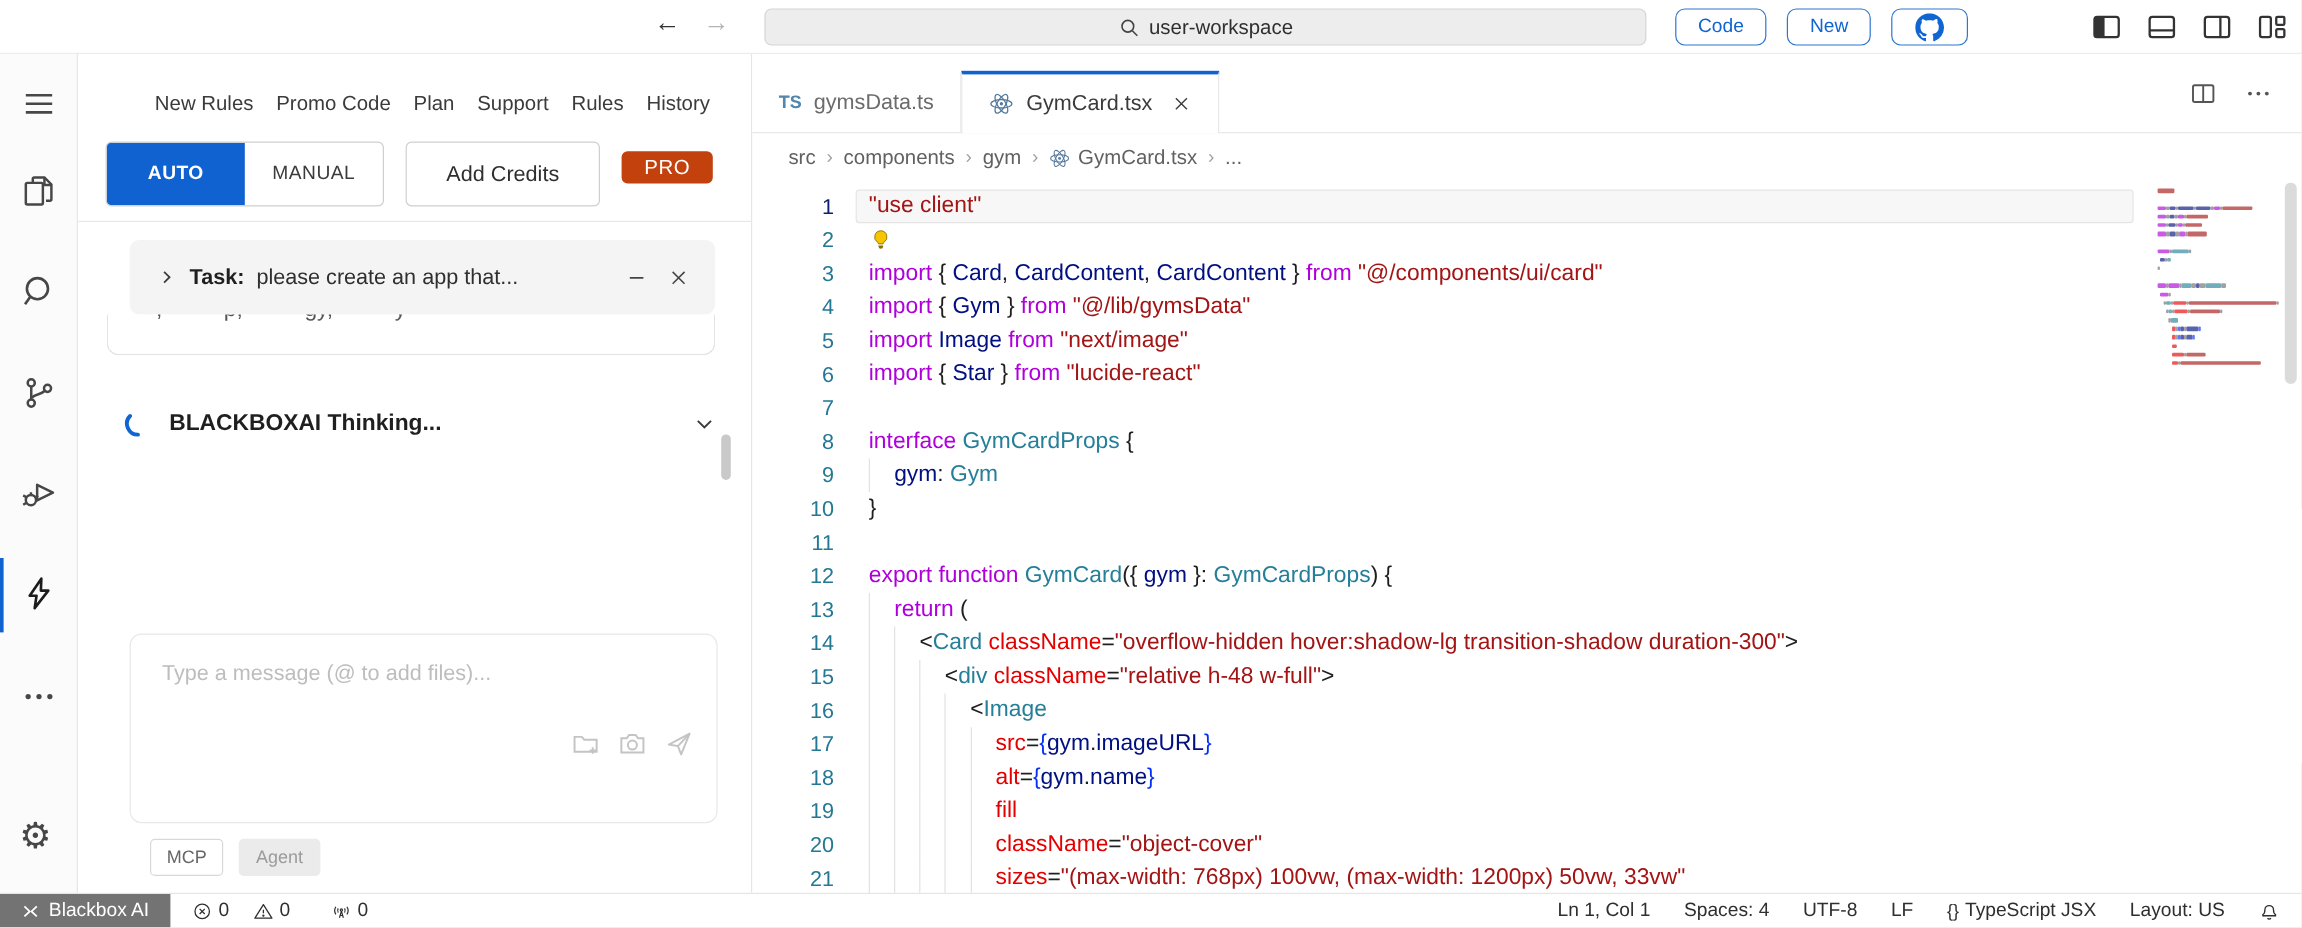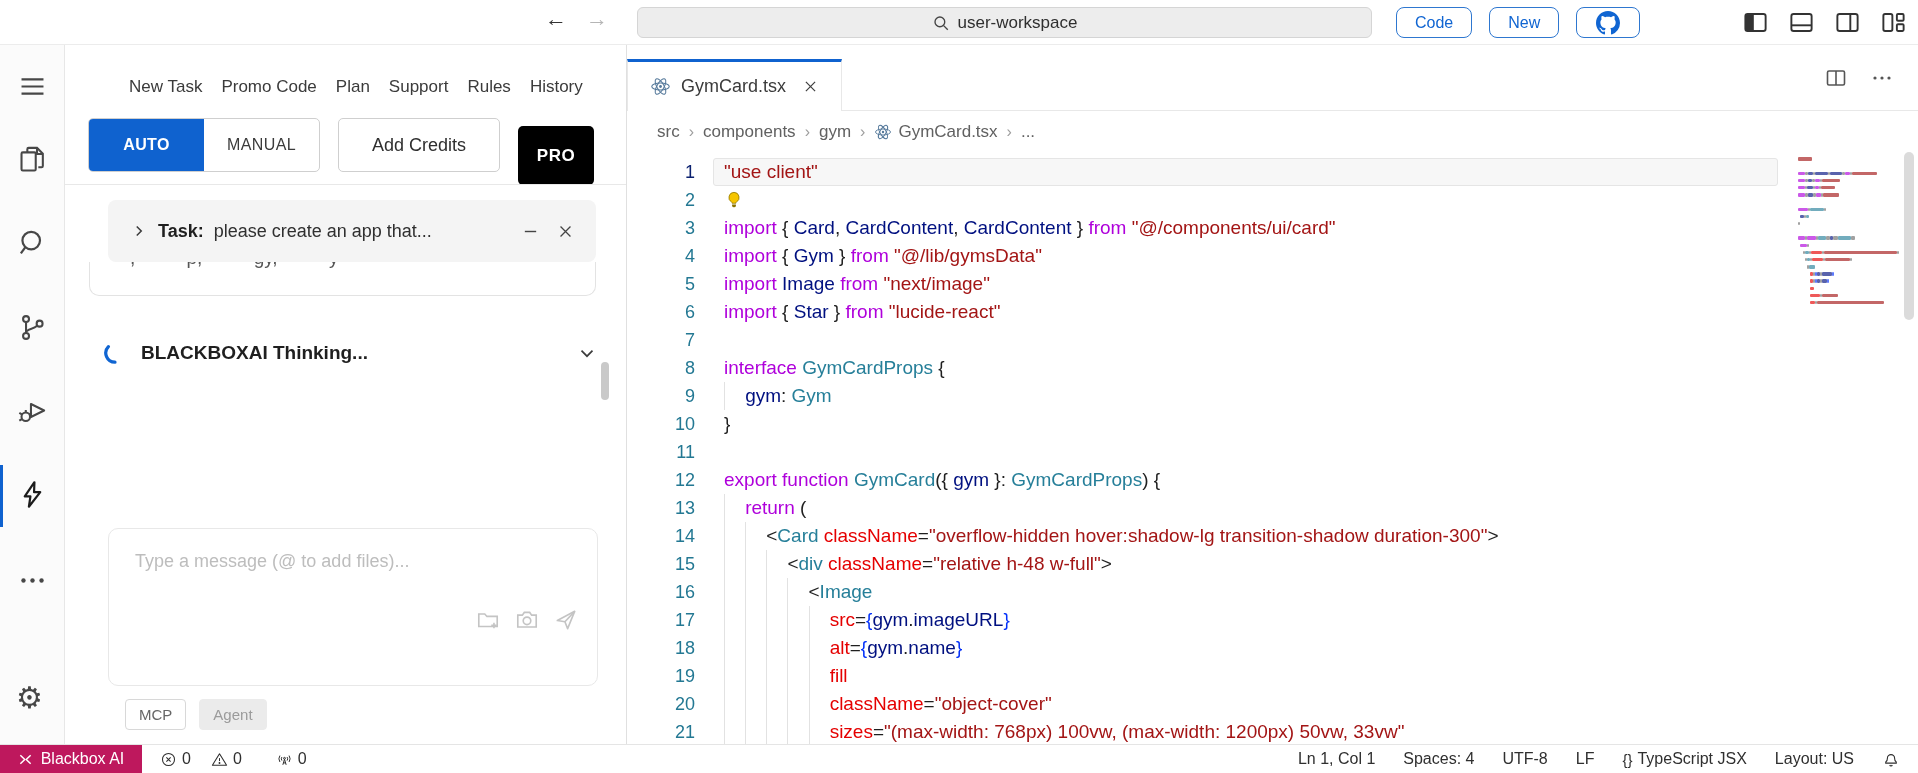--- a/index.html
+++ b/index.html
@@ -28,21 +28,21 @@
   .ab-gear { position:absolute; left:16px; top:638px; font-size:30px; color:#474747; line-height:1; }
 
   
   .sidebar { position:absolute; left:65px; top:45px; width:562px; height:699px; background:#fff; border-right:1px solid #e0e0e0; }
   .nav-row { position:absolute; left:64px; top:22px; height:40px; display:flex; gap:19px; align-items:center; }
   .nav-tab { font-size:17px; color:#3b3b3b; white-space:nowrap; cursor:default; }
   .seg { position:absolute; left:23px; top:73px; width:232px; height:54px; border:1px solid #cfcfcf; border-radius:5px; display:flex; overflow:hidden; background:#fff; }
   .seg-half { flex:1; display:flex; align-items:center; justify-content:center; font-size:16px; letter-spacing:.4px; color:#3b3b3b; }
   .seg-half.on { background:#0f62cf; color:#fff; font-weight:600; }
   .add-credits { position:absolute; left:273px; top:73px; width:162px; height:54px; border:1px solid #cfcfcf; border-radius:5px; display:flex; align-items:center; justify-content:center; font-size:18px; color:#2f2f2f; background:#fff; }
-  .pro-btn { position:absolute; left:453px; top:81px; width:76px; height:59px; background:#000000; border-radius:5px; display:flex; align-items:center; justify-content:center; color:#fff; font-weight:700; font-size:17px; letter-spacing:.5px; }
+  .pro-btn { position:absolute; left:453px; top:81px; width:76px; height:27px; background:#c2410c; border-radius:5px; display:flex; align-items:center; justify-content:center; color:#fff; font-weight:400; font-size:17px; letter-spacing:.5px; }
   .sb-divider { position:absolute; left:0; right:0; top:139px; border-top:1px solid #e8e8e8; }
   .task-card { position:absolute; left:43px; top:155px; width:488px; height:62px; background:#f4f4f4; border-radius:8px; display:flex; align-items:center; padding:0 22px; gap:10px; }
   .task-card .chev { width:18px; height:18px; color:#3b3b3b; flex:none; }
   .task-label { font-size:18px; font-weight:700; color:#1f1f1f; white-space:nowrap; }
   .task-text { font-size:18px; color:#2f2f2f; white-space:nowrap; overflow:hidden; }
   .task-icons { margin-left:auto; display:flex; gap:18px; align-items:center; }
   .task-icons svg { width:17px; height:17px; color:#444; }
   .scrolled-card { position:absolute; left:24px; top:217px; width:507px; height:34px; background:#fff; border:1px solid #e3e3e3; border-top:none; border-radius:0 0 10px 10px; overflow:hidden; }
   .scrolled-card span { position:absolute; top:-15px; left:40px; font-size:19px; color:#555; word-spacing:46px; white-space:nowrap; }
   .thinking { position:absolute; left:38px; right:28px; top:286px; height:44px; display:flex; align-items:center; gap:14px; }
@@ -88,21 +88,21 @@
   .tk-k{color:#af00db} .tk-s{color:#a31515} .tk-t{color:#267f99} .tk-v{color:#001080}
   .tk-p{color:#1f1f1f} .tk-a{color:#e50000} .tk-b{color:#0431fa}
   .bulb { width:20px; height:20px; }
   .minimap { position:absolute; top:5px; right:28px; width:92px; }
   .mrow { height:4px; margin-bottom:3.2px; display:flex; align-items:center; }
   .mseg { height:3.4px; border-radius:1px; flex:none; }
   .ed-scroll { position:absolute; top:0; right:4px; width:10px; height:168px; background:rgba(0,0,0,.14); border-radius:5px; }
 
   
   .statusbar { position:absolute; left:0; top:744px; width:1918px; height:29px; background:#fff; border-top:1px solid #e5e5e5; display:flex; align-items:center; }
-  .brand { width:142px; height:100%; background:#be185d; color:#fff; display:flex; align-items:center; justify-content:center; gap:8px; font-size:16px; }
+  .brand { width:142px; height:100%; background:#737373; color:#fff; display:flex; align-items:center; justify-content:center; gap:8px; font-size:16px; }
   .brand svg { width:15px; height:15px; }
   .sb-group { display:flex; align-items:center; gap:20px; margin-left:18px; }
   .sb-item { display:flex; align-items:center; gap:5px; font-size:16px; color:#2f2f2f; white-space:nowrap; }
   .sb-item svg { width:17px; height:17px; color:#2f2f2f; }
   .sb-right { margin-left:auto; display:flex; align-items:center; gap:28px; padding-right:18px; }
   .sb-right .pf { font-size:15px; }
 </style>
 </head>
 <body>
 
@@ -180,21 +180,21 @@
     <div class="ab-ico" style="top:520px"><svg viewBox="0 0 24 24" fill="currentColor">
           <circle cx="5" cy="12" r="1.7"></circle>
           <circle cx="12" cy="12" r="1.7"></circle>
           <circle cx="19" cy="12" r="1.7"></circle>
         </svg></div>
     <div class="ab-gear">⚙</div>
   </div>
 
   <div class="sidebar">
     <div class="nav-row">
-        <div class="nav-tab">New Task</div>
+        <div class="nav-tab">New Rules</div>
         <div class="nav-tab">Promo Code</div>
         <div class="nav-tab">Plan</div>
         <div class="nav-tab">Support</div>
         <div class="nav-tab">Rules</div>
         <div class="nav-tab">History</div>
       </div>
 
     <div class="seg">
       <div class="seg-half on">AUTO</div>
       <div class="seg-half">MANUAL</div>
@@ -256,20 +256,24 @@
     <div class="footer-chips">
       <div class="chip mcp">MCP</div>
       <div class="chip agent">Agent</div>
     </div>
 
     <div class="sb-scroll"></div>
   </div>
 
   <div class="editor">
     <div class="tabstrip">
+      <div class="tab inactive">
+        <span class="ts-badge">TS</span>
+        <span>gymsData.ts</span>
+      </div>
       <div class="tab active">
         <svg class="ricon" viewBox="0 0 24 24">
             <g fill="none" stroke="#54789a" stroke-width="1.2">
               <ellipse cx="12" cy="12" rx="10" ry="4"></ellipse>
               <ellipse cx="12" cy="12" rx="10" ry="4" transform="rotate(60 12 12)"></ellipse>
               <ellipse cx="12" cy="12" rx="10" ry="4" transform="rotate(120 12 12)"></ellipse>
             </g>
             <circle cx="12" cy="12" r="1.6" fill="#54789a"></circle>
           </svg>
         <span>GymCard.tsx</span>

